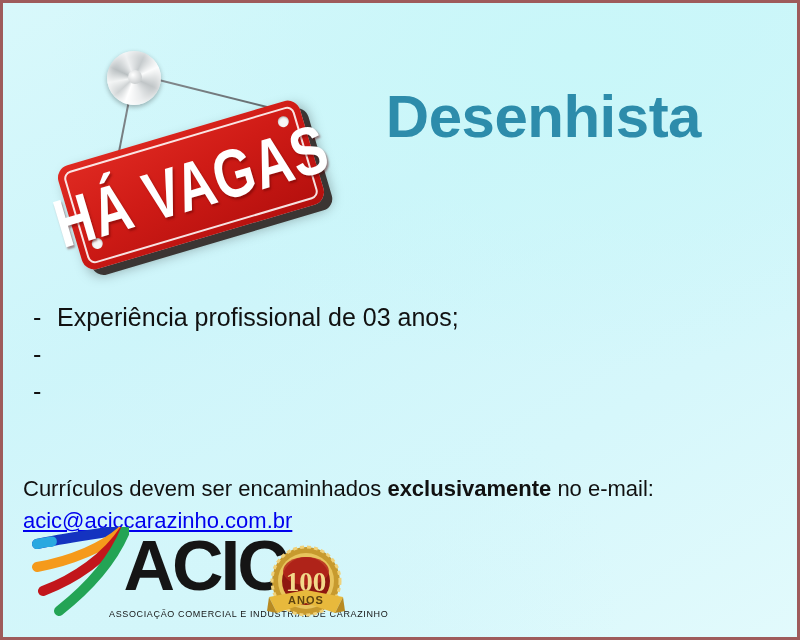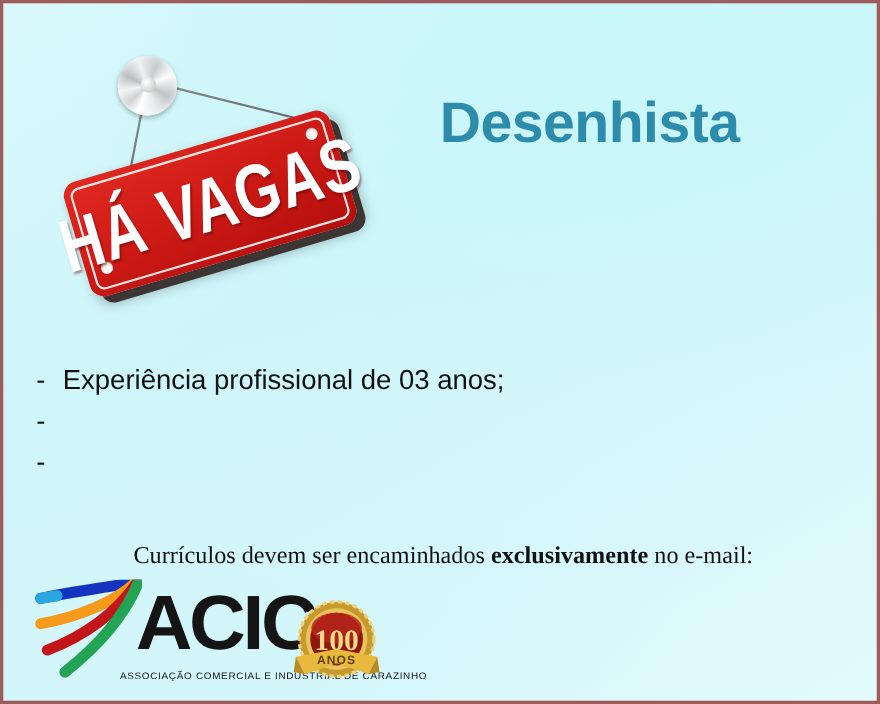--- a/index.html
+++ b/index.html
@@ -119,25 +119,25 @@
     text-shadow: 1px 2px 2px rgba(90,0,0,0.45);
     white-space: nowrap;
   }
 
   
   #headline {
     position: absolute;
     left: 368px;
     top: 82px;
     width: 330px;
-    text-align: center;
+    text-align: right;
     color: #2d8cab;
     font-family: "Liberation Sans", sans-serif;
     font-weight: bold;
-    font-size: 52px;
+    font-size: 60px;
     line-height: 1.06;
     letter-spacing: -0.5px;
   }
   #headline .line { display: block; white-space: nowrap; }
 
   
   #requirements {
     position: absolute;
     left: 30px;
     top: 296px;
@@ -150,34 +150,33 @@
     font-family: "Liberation Sans", sans-serif;
     font-size: 25px;
     line-height: 37px;
     white-space: nowrap;
   }
   .req-dash {
     width: 22px;
     flex: 0 0 22px;
     color: #111111;
   }
-  .req-text { padding-left: 2px; margin-top: 29px; }
+  .req-text { padding-left: 2px; }
 
   
   #contact {
     position: absolute;
     left: 20px;
     top: 470px;
     width: 760px;
-    text-align: center;
+    text-align: left;
     color: #111111;
-    font-family: Liberation Serif, serif;
+    font-family: Liberation Sans, sans-serif;
     font-size: 22px;
     line-height: 32px;
-    margin-top: 16px;
   }
   #contact .bold { font-weight: bold; }
   #contact-email { text-decoration: underline; display: block; }
 
   
   #logo {
     position: absolute;
     left: 14px;
     top: 524px;
     width: 340px;
@@ -238,20 +237,21 @@
     <div class="req-row">
       <span class="req-dash">-</span>
     </div>
     <div class="req-row">
       <span class="req-dash">-</span>
     </div>
   </div>
 
   <div id="contact">
     <div><span>Currículos devem ser encaminhados </span><span class="bold">exclusivamente</span><span> no e-mail:</span></div>
+    <a id="contact-email" href="#">acic@aciccarazinho.com.br</a>
   </div>
 
   <div id="logo">
     <svg id="swoosh" width="112" height="92" viewBox="0 0 112 92">
       <path d="M20 17 C52 10, 82 7, 106 2" stroke="#1433c0" stroke-width="10" fill="none" stroke-linecap="round"></path>
       <path d="M20 17 C40 13, 34 15, 34 15" stroke="#29a8e0" stroke-width="10" fill="none" stroke-linecap="round"></path>
       <path d="M20 40 C54 34, 88 20, 107 2" stroke="#f59a1b" stroke-width="10" fill="none" stroke-linecap="round"></path>
       <path d="M26 64 C58 52, 90 30, 108 2" stroke="#c2161b" stroke-width="10" fill="none" stroke-linecap="round"></path>
       <path d="M42 84 C70 62, 96 34, 109 2" stroke="#23a455" stroke-width="10" fill="none" stroke-linecap="round"></path>
     </svg>

